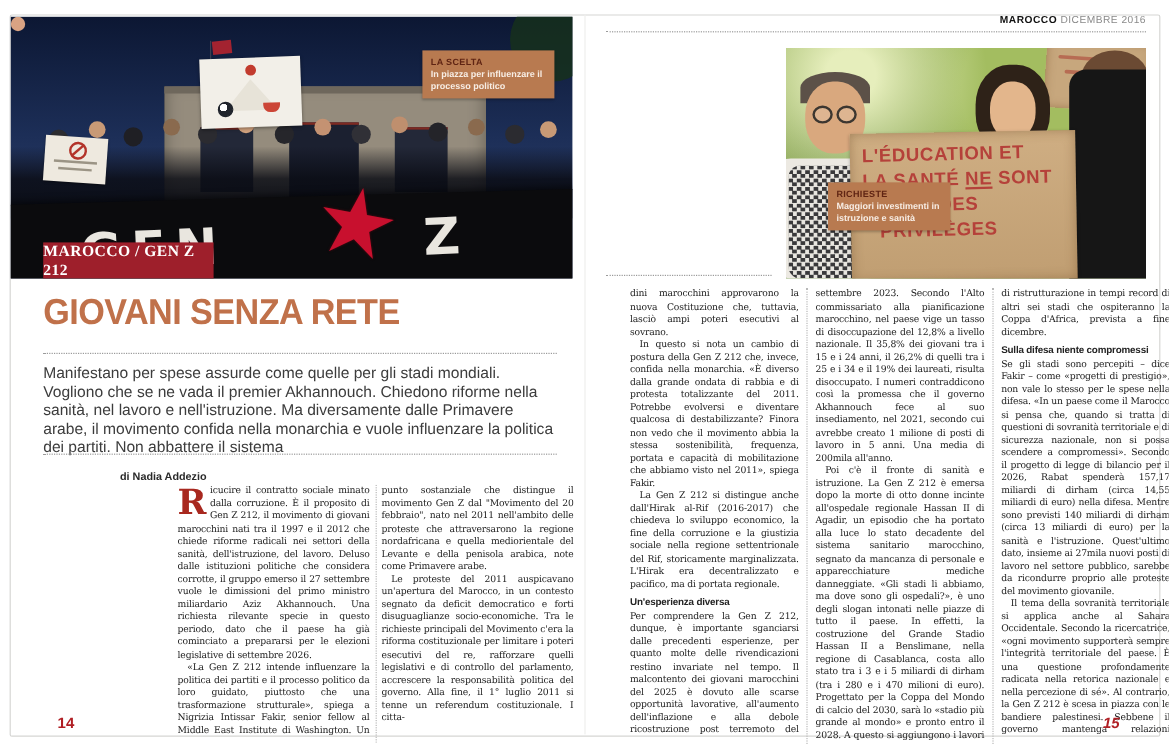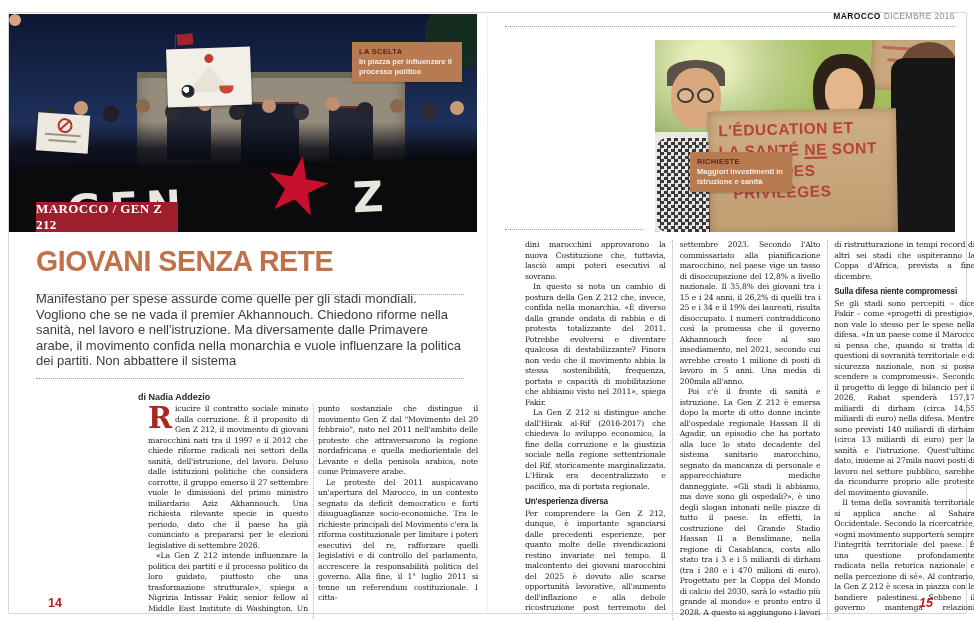--- a/index.html
+++ b/index.html
@@ -63,23 +63,23 @@
               display:flex;align-items:center;justify-content:center;}
   #kicker-box span{font-family:"Liberation Serif",serif;font-weight:bold;font-size:13px;letter-spacing:.4px;}
   .caption-box{background:#b87a50;color:#fff;padding:5px 7px;box-shadow:0 1px 2px rgba(0,0,0,.25);}
   .caption-tag{display:block;font-weight:bold;font-size:7.5px;letter-spacing:.3px;color:#5f2413;margin-bottom:1px;}
   .caption-text{display:block;font-size:7.5px;line-height:1.3;font-weight:bold;color:#f7ede4;}
   #lascelta-box{left:352px;top:42px;width:96px;}
 
   #headline{left:36px;top:244px;width:440px;color:#c0714a;font-weight:bold;font-size:30px;
             letter-spacing:-.5px;transform:scaleX(.95);transform-origin:left;white-space:nowrap;}
   #rule-l1{left:36px;top:294px;width:428px;}
-  #standfirst{left:36px;top:291px;width:432px;font-size:13px;line-height:15.5px;color:#3c3c3c;}
+  #standfirst{left:36px;top:303px;width:432px;font-size:13px;line-height:15.5px;color:#3c3c3c;}
   #rule-l2{left:36px;top:378px;width:428px;}
-  #byline{left:100px;top:392px;font-size:9px;font-weight:bold;color:#2a2a2a;margin-left:38px;}
+  #byline{left:100px;top:392px;font-size:9px;font-weight:bold;color:#2a2a2a;}
   #body-left{left:148px;top:404px;width:330px;height:215px;column-count:2;column-gap:10px;
              column-rule:1px dotted #b8b8b8;overflow:hidden;}
   #dropcap{float:left;color:#a8281f;font-family:"DejaVu Serif",serif;font-weight:bold;
            font-size:29px;line-height:24px;padding:2px 3px 0 0;}
   .pagenum{font-size:12.5px;font-weight:bold;color:#b01f24;margin-left:28px;}
   #pagenum-left{left:20px;top:596px;}
 
   
   #mag-header{left:505px;top:11px;width:450px;text-align:right;font-size:8.5px;letter-spacing:.4px;}
   #mag-name{font-weight:bold;color:#111;}

